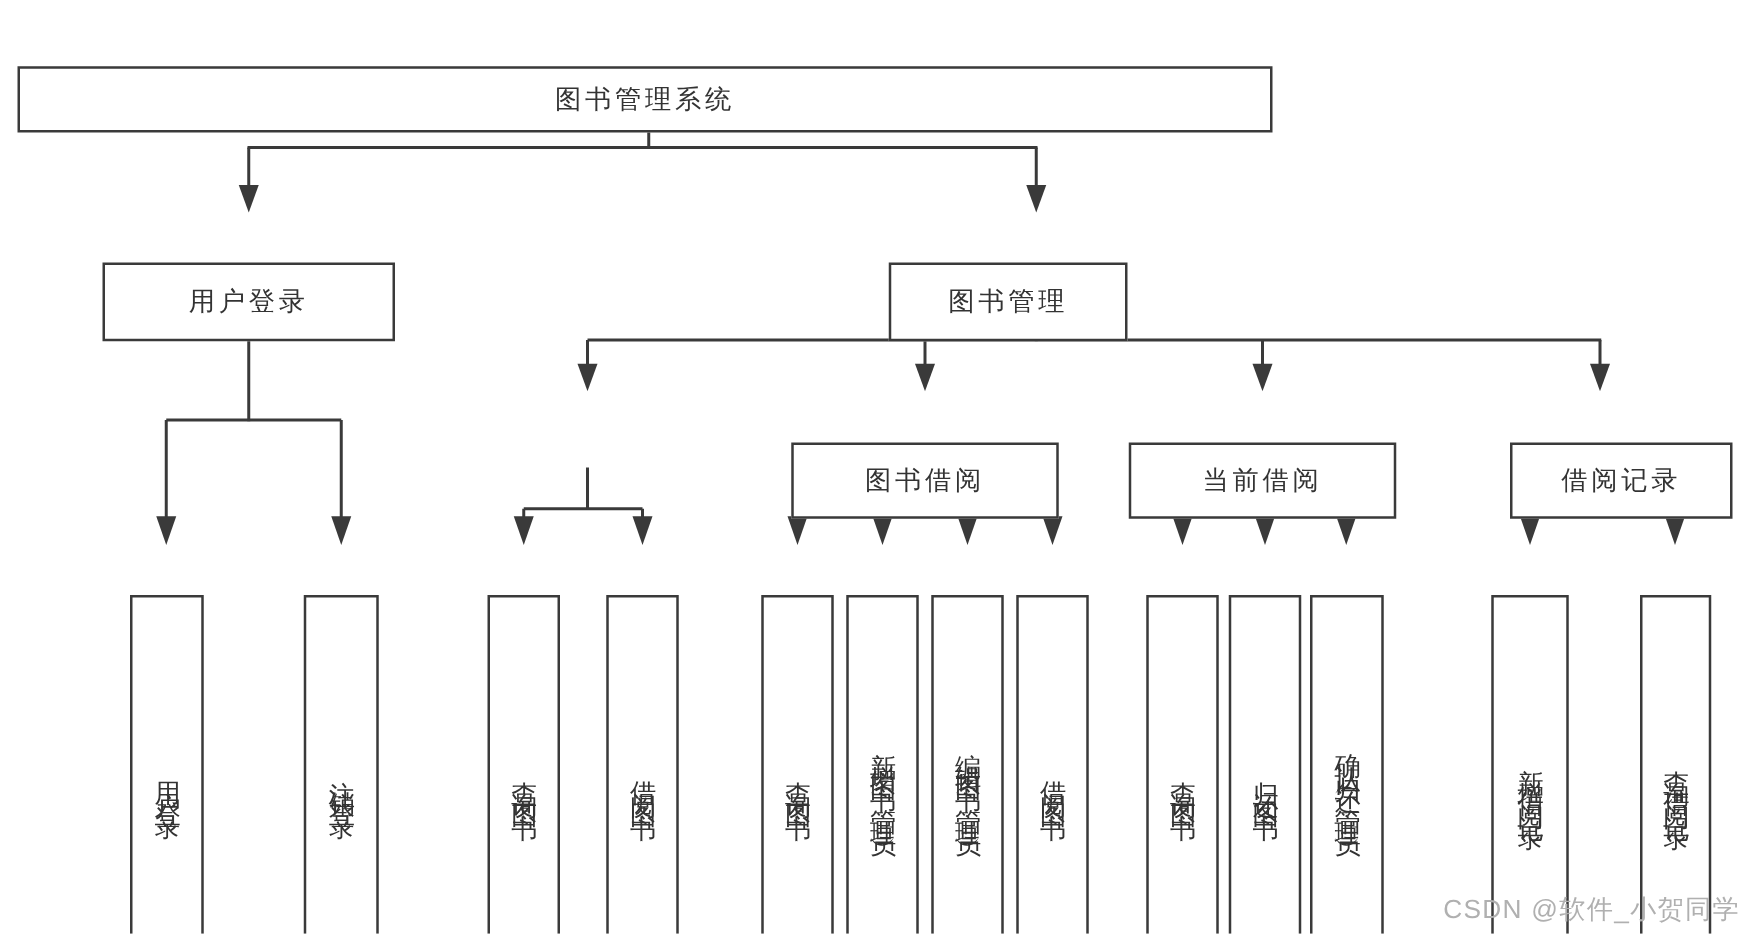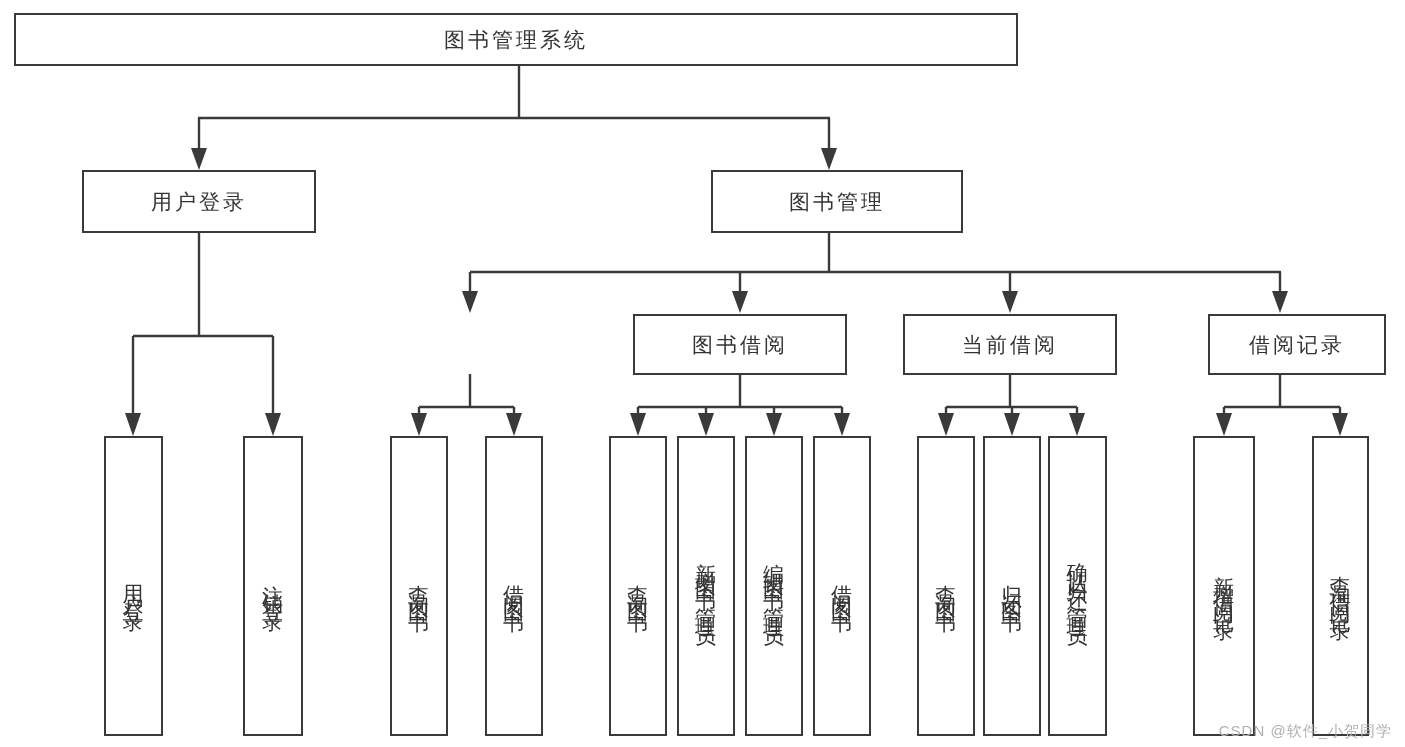--- a/index.html
+++ b/index.html
@@ -32,39 +32,40 @@
   .node {
     position: absolute;
     box-sizing: border-box;
     border: 2.5px solid var(--line, #3a3a3a);
     background: var(--background, #ffffff);
     color: var(--text, #333333);
     display: flex;
     align-items: center;
     justify-content: center;
     text-align: center;
+    margin-top: 40px;
   }
   .node.h {
     font-size: 21px;
     letter-spacing: 3px;
     line-height: 1.2;
     white-space: nowrap;
   }
   .node.v {
     writing-mode: vertical-rl;
     text-orientation: mixed;
     font-size: 21px;
     letter-spacing: 9px;
     line-height: 1.1;
   }
   .watermark {
     position: absolute;
     right: 13px;
     bottom: 6px;
-    font-size: 15px;
+    font-size: 21px;
     letter-spacing: 1px;
     color: var(--watermark, #b0b0b0);
     white-space: nowrap;
   }
 </style>
 </head>
 <body>
 
 <div class="stage">
 
@@ -126,21 +127,21 @@
     <line x1="1224" y1="407" x2="1340" y2="407"></line>
     <line x1="1224" y1="407" x2="1224" y2="416"></line>
     <polygon points="1216,413 1232,413 1224,436"></polygon>
     <line x1="1340" y1="407" x2="1340" y2="416"></line>
     <polygon points="1332,413 1348,413 1340,436"></polygon>
   </svg>
 
   <div class="node h" style="left:14px; top:13px; width:1004px; height:53px;">图书管理系统</div>
 
   <div class="node h" style="left:82px; top:170px; width:234px; height:63px;">用户登录</div>
-  <div class="node h" style="left:711px; top:170px; width:252px; height:63px;">图书管理</div>
+  <div class="node h" style="left:711px; top:170px; width:191px; height:63px;">图书管理</div>
 
   <div class="node h" style="left:903px; top:314px; width:214px; height:61px;">当前借阅</div>
   <div class="node h" style="left:633px; top:314px; width:214px; height:61px;">图书借阅</div>
   <div class="node h" style="left:1208px; top:314px; width:178px; height:61px;">借阅记录</div>
 
   <div class="node v" style="left:104px; top:436px; width:59px; height:300px;">用户登录</div>
   <div class="node v" style="left:243px; top:436px; width:60px; height:300px;">注销登录</div>
 
   <div class="node v" style="left:390px; top:436px; width:58px; height:300px;">查询图书</div>
   <div class="node v" style="left:485px; top:436px; width:58px; height:300px;">借阅图书</div>

